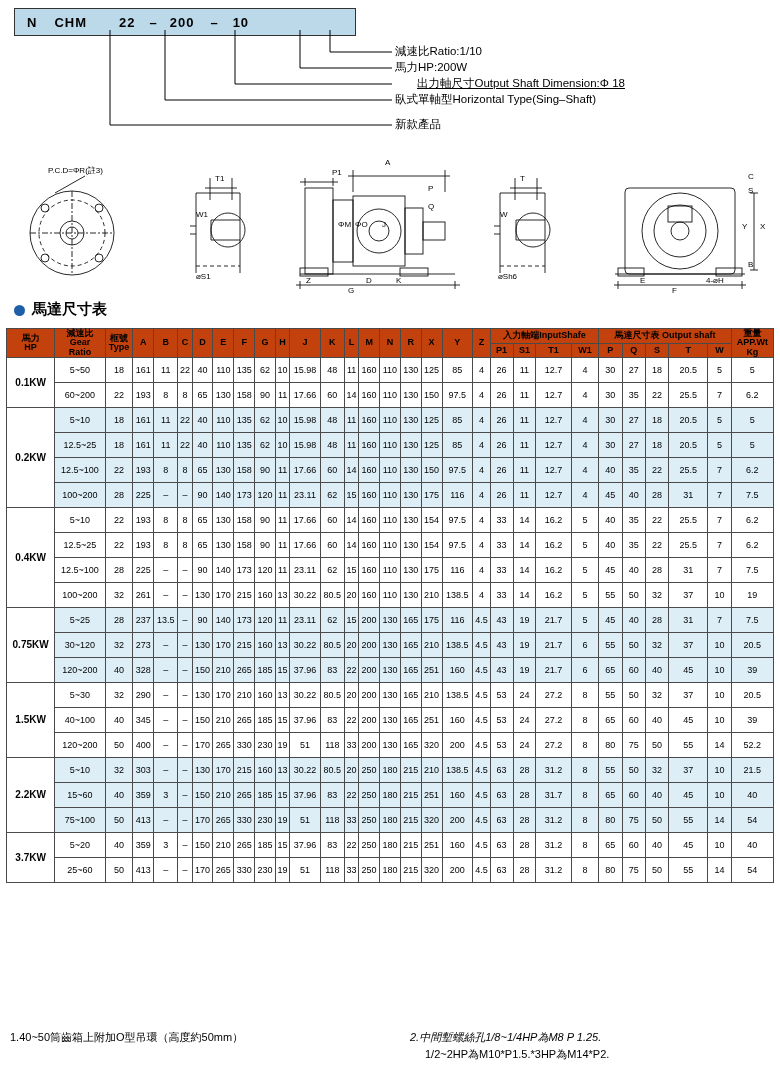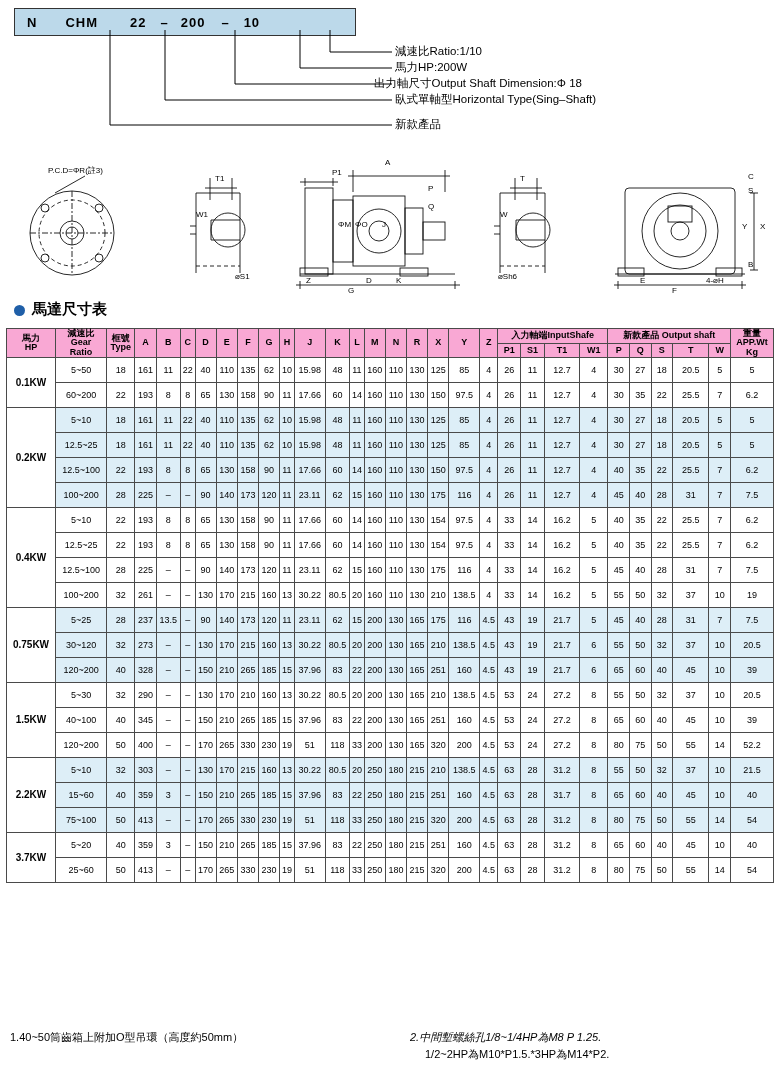--- a/index.html
+++ b/index.html
@@ -7,50 +7,50 @@
     width:780px;height:1071px;background:#ffffff;
     font-family:"Liberation Sans","DejaVu Sans",sans-serif;
     color:#000;position:relative;overflow:hidden;
   }
   
   .code-wrap{position:absolute;left:14px;top:8px;width:340px;height:26px;}
   .code-box{width:100%;height:100%;border:1px solid #333;background:#bcd9ea;
     display:flex;align-items:center;}
   .code-box span{font-size:13px;font-weight:bold;letter-spacing:1px;}
   .c0{margin-left:12px;}
-  .c1{margin-left:28px;}
+  .c1{margin-left:17px;}
   .c2{margin-left:32px;}
   .c3{margin-left:14px;}
   .c4{margin-left:12px;}
   .c5{margin-left:16px;}
   .c6{margin-left:14px;}
 
   .leaders{position:absolute;left:0;top:30px;width:780px;height:105px;}
   .legend{position:absolute;font-size:11.5px;white-space:nowrap;}
   .lg0{left:395px;top:44px;}
   .lg1{left:395px;top:60px;text-align:right;}
-  .lg2{left:374px;top:76px;}
+  .lg2{left:417px;top:76px;text-decoration:underline;}
   .lg3{left:395px;top:92px;}
   .lg4{left:395px;top:117px;}
 
   
   .drawings{position:absolute;left:0;top:148px;width:780px;height:145px;}
   .dw-label{position:absolute;font-size:8px;white-space:nowrap;}
 
   
   .sec-title{position:absolute;left:14px;top:300px;font-size:15px;font-weight:bold;}
   .bullet{display:inline-block;width:11px;height:11px;border-radius:50%;
     background:#1f5fa8;margin-right:7px;vertical-align:middle;}
 
   
   table.spec{position:absolute;left:6px;top:328px;border-collapse:collapse;
     font-size:9px;width:768px;}
   table.spec th,table.spec td{border:1px solid #4a4a4a;text-align:center;
     padding:0;line-height:1.05;}
-  table.spec thead th{background:#f9a8d4;font-weight:bold;font-size:9px;}
+  table.spec thead th{background:#c2410c;font-weight:bold;font-size:9px;}
   .hp-head{font-size:10px;}
   .grp-a td{background:#ffffff;}
   .grp-b td{background:#ddeef7;}
   td.hp{font-size:10px;background:inherit;font-weight:bold;}
   tr.r{height:25px;}
   .wide{font-size:8.5px;}
   .sub{font-size:8px;margin-top:24px;}
 
   
   .notes{position:absolute;left:10px;top:1030px;width:762px;font-size:11px;}
@@ -150,21 +150,21 @@
       <path d="M615,126 L745,126"></path>
       <rect x="618" y="120" width="26" height="8"></rect>
       <rect x="716" y="120" width="26" height="8"></rect>
       <path d="M750,45 L758,45 M750,122 L758,122 M754,45 L754,122"></path>
       <path d="M618,133 L618,141 M742,133 L742,141 M614,137 L746,137"></path>
     </g>
   </svg>
   <div class="dw-label" style="left:48px;top:17px;">P.C.D=ΦR(註3)</div>
   <div class="dw-label" style="left:215px;top:26px;">T1</div>
   <div class="dw-label" style="left:196px;top:62px;">W1</div>
-  <div class="dw-label" style="left:196px;top:124px;margin-left:39px;">⌀S1</div>
+  <div class="dw-label" style="left:196px;top:124px;">⌀S1</div>
   <div class="dw-label" style="left:332px;top:20px;">P1</div>
   <div class="dw-label" style="left:385px;top:10px;">A</div>
   <div class="dw-label" style="left:428px;top:36px;">P</div>
   <div class="dw-label" style="left:428px;top:54px;">Q</div>
   <div class="dw-label" style="left:338px;top:72px;">ΦM</div>
   <div class="dw-label" style="left:355px;top:72px;">ΦO</div>
   <div class="dw-label" style="left:382px;top:72px;">J</div>
   <div class="dw-label" style="left:306px;top:128px;">Z</div>
   <div class="dw-label" style="left:366px;top:128px;">D</div>
   <div class="dw-label" style="left:396px;top:128px;">K</div>
@@ -207,21 +207,21 @@
       <th rowspan="2">J</th>
       <th rowspan="2">K</th>
       <th rowspan="2">L</th>
       <th rowspan="2">M</th>
       <th rowspan="2">N</th>
       <th rowspan="2">R</th>
       <th rowspan="2">X</th>
       <th rowspan="2">Y</th>
       <th rowspan="2">Z</th>
       <th colspan="4" class="wide">入力軸端InputShafe</th>
-      <th colspan="5" class="wide">新款產品 Output shaft</th>
+      <th colspan="5" class="wide">馬達尺寸表 Output shaft</th>
       <th rowspan="2" class="sub"><span style="white-space:pre-line">重量
 APP.Wt
 Kg</span></th>
     </tr>
     <tr>
       <th>P1</th>
       <th>S1</th>
       <th>T1</th>
       <th>W1</th>
       <th>P</th>

